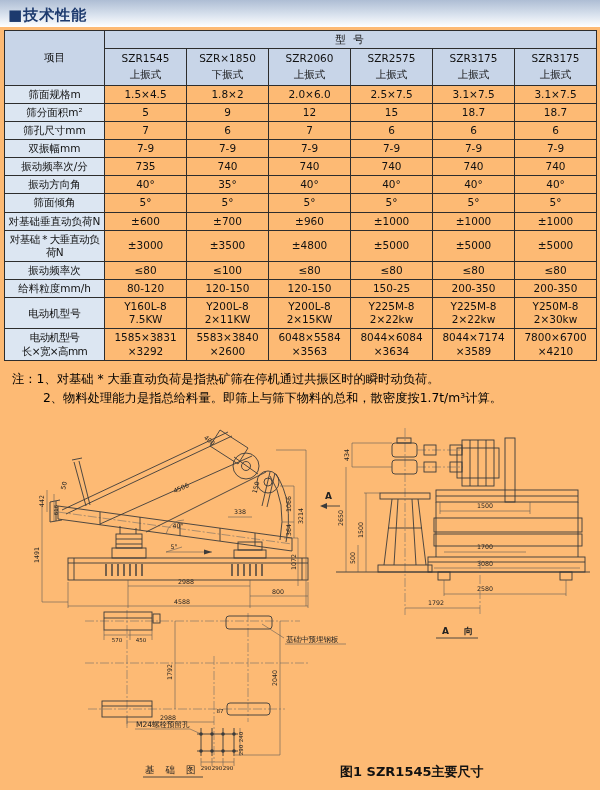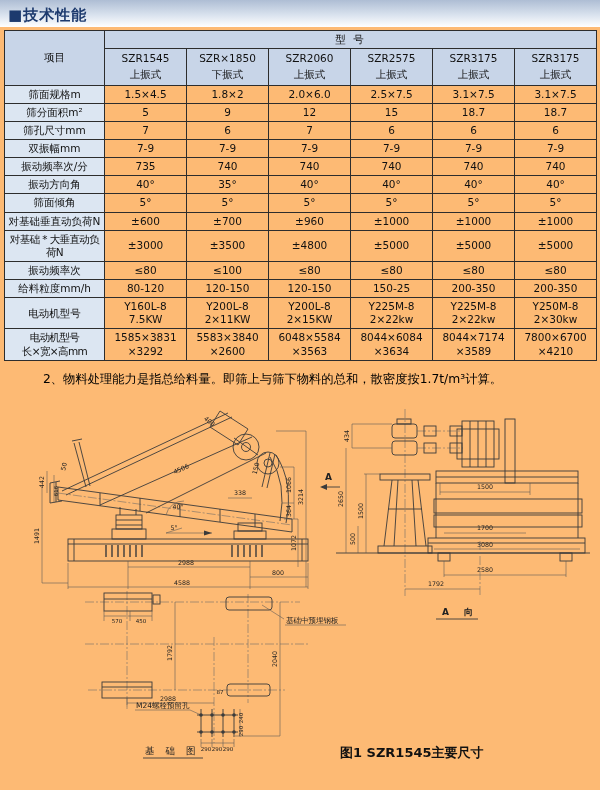--- a/index.html
+++ b/index.html
@@ -206,20 +206,21 @@
 ×3634</td>
           <td>8044×7174
 ×3589</td>
           <td>7800×6700
 ×4210</td>
         </tr>
       </tbody>
   </table>
 
   <div class="notes">
+    <div class="l1">注：1、对基础 * 大垂直动负荷是指热矿筛在停机通过共振区时的瞬时动负荷。</div>
     <div class="l2">2、物料处理能力是指总给料量。即筛上与筛下物料的总和，散密度按1.7t/m³计算。</div>
   </div>
 
   <svg class="fig" width="600" height="375" viewBox="0 0 600 375">
 
     <g>
 
       <rect class="st" x="68" y="148" width="240" height="22"></rect>
       <line class="st" x1="68" y1="153" x2="308" y2="153"></line>
       <line class="st" x1="74" y1="148" x2="74" y2="170"></line>

